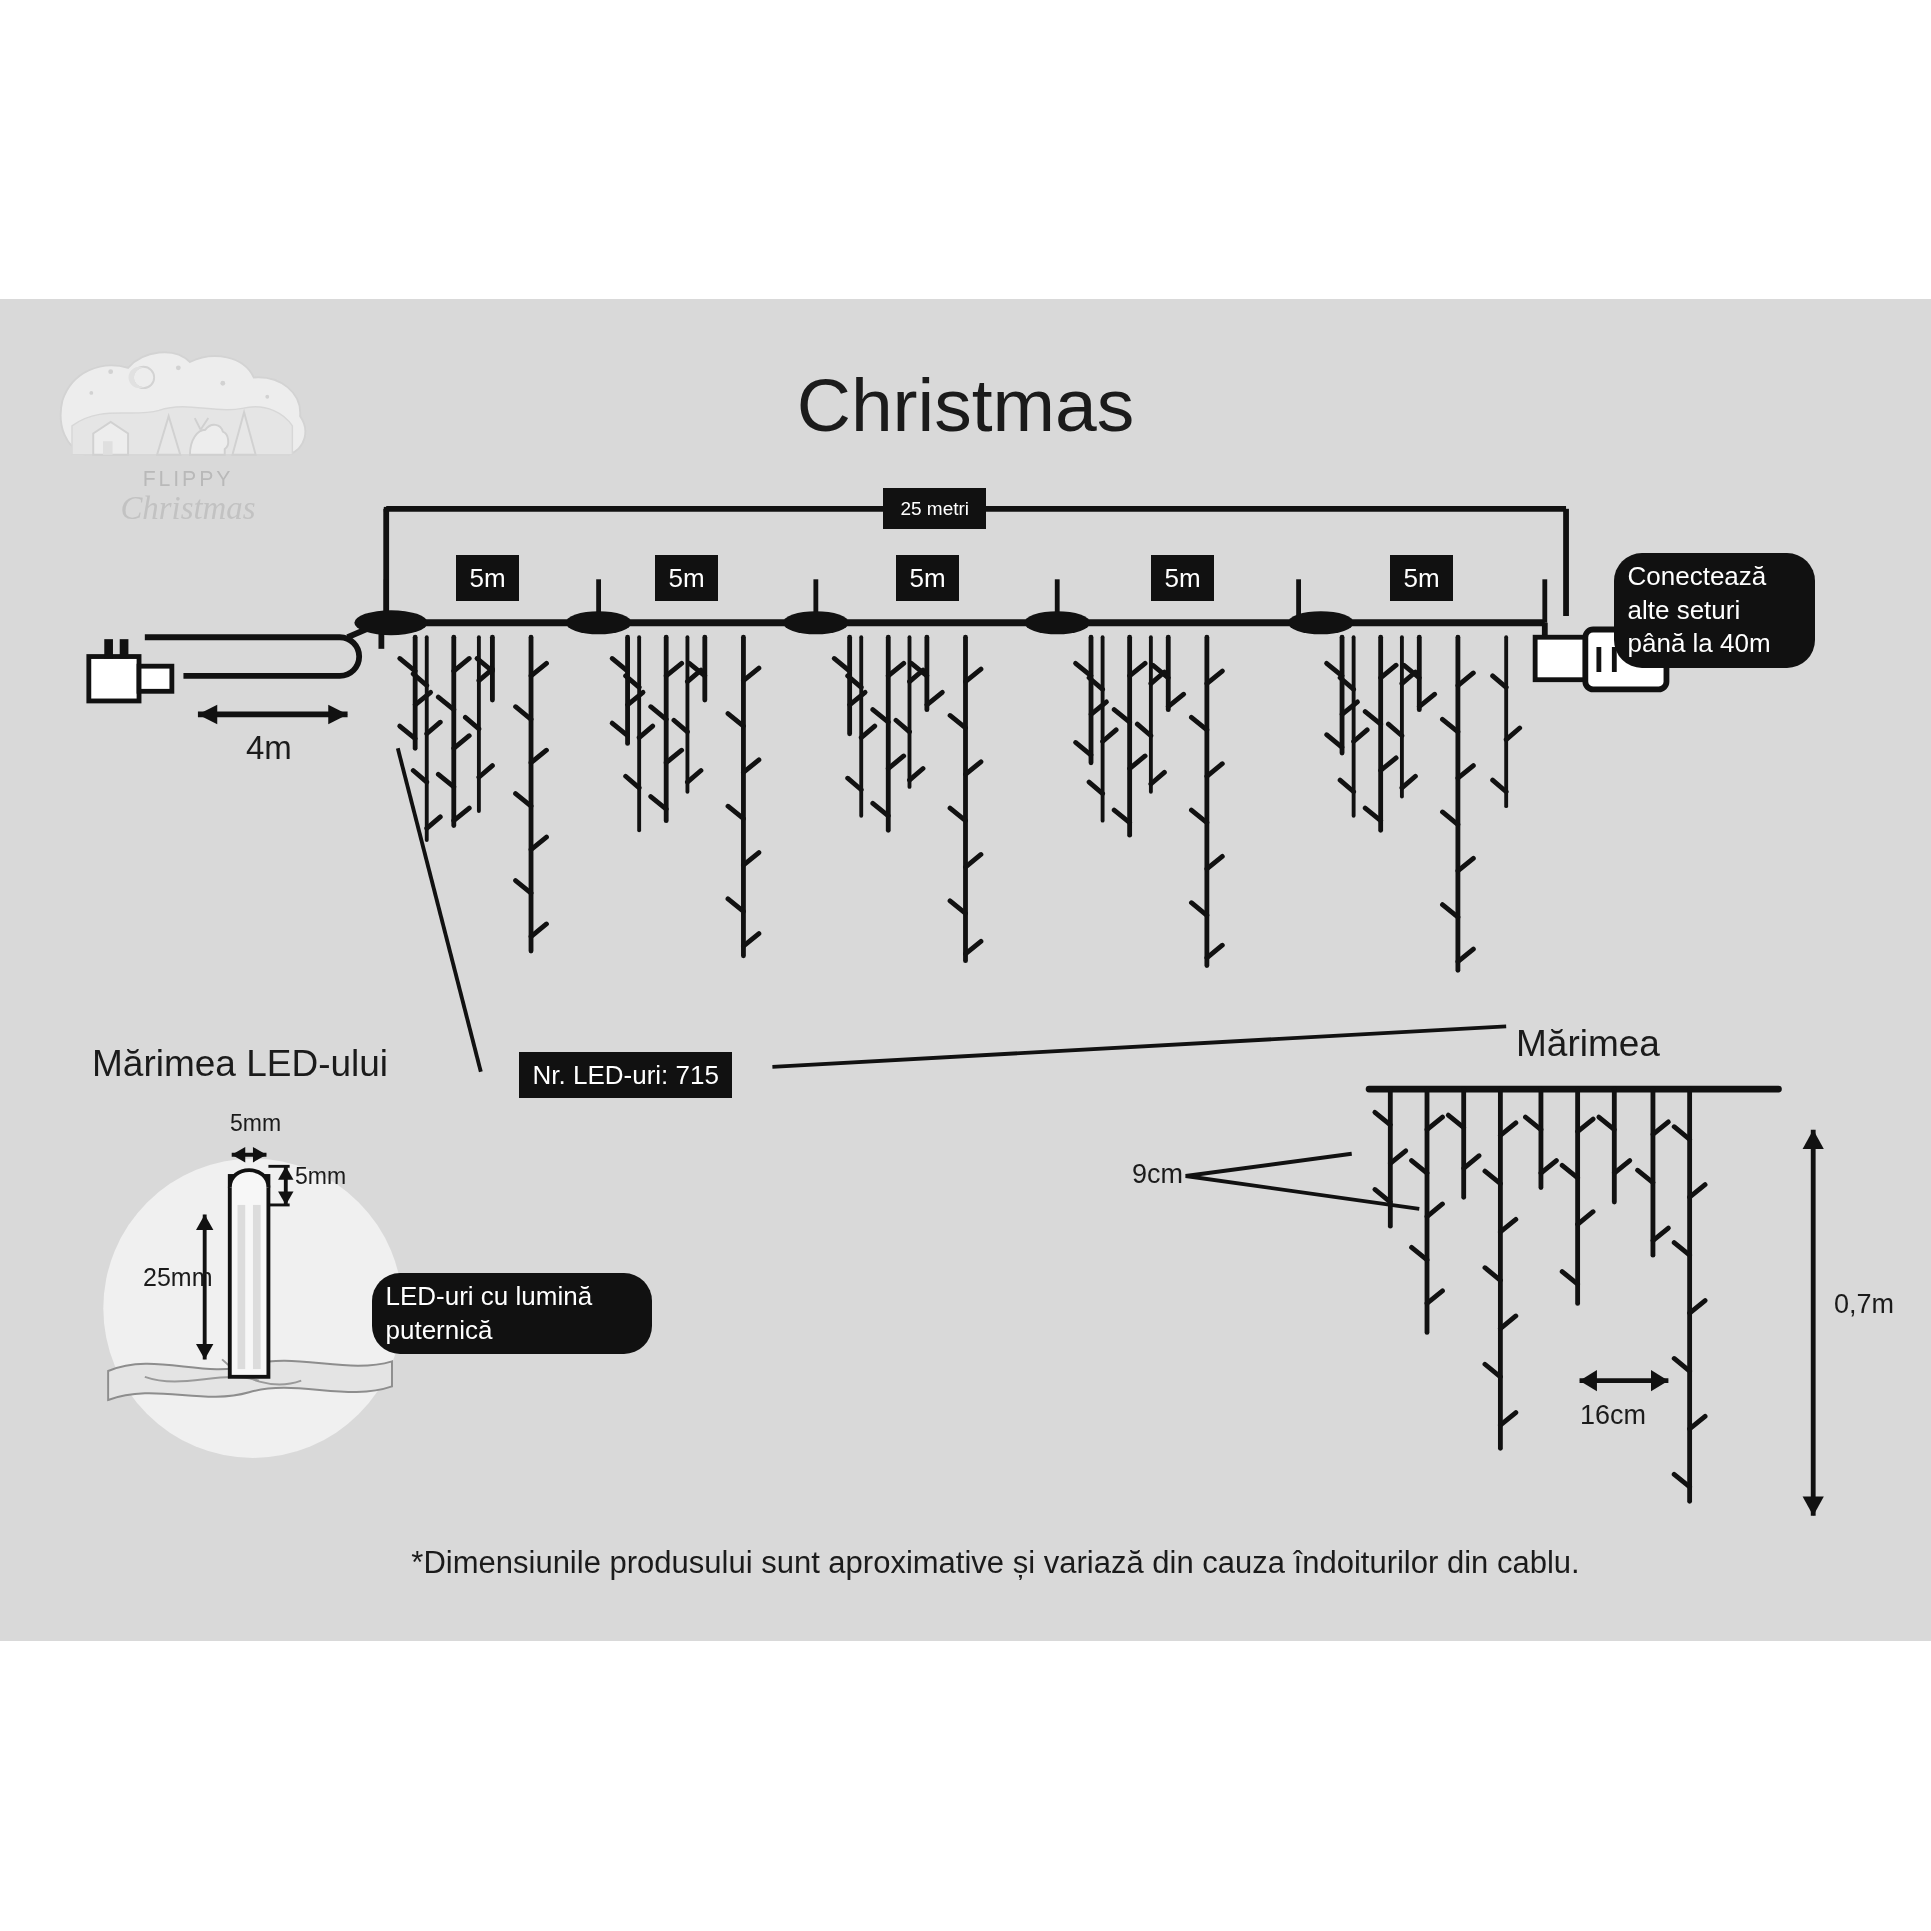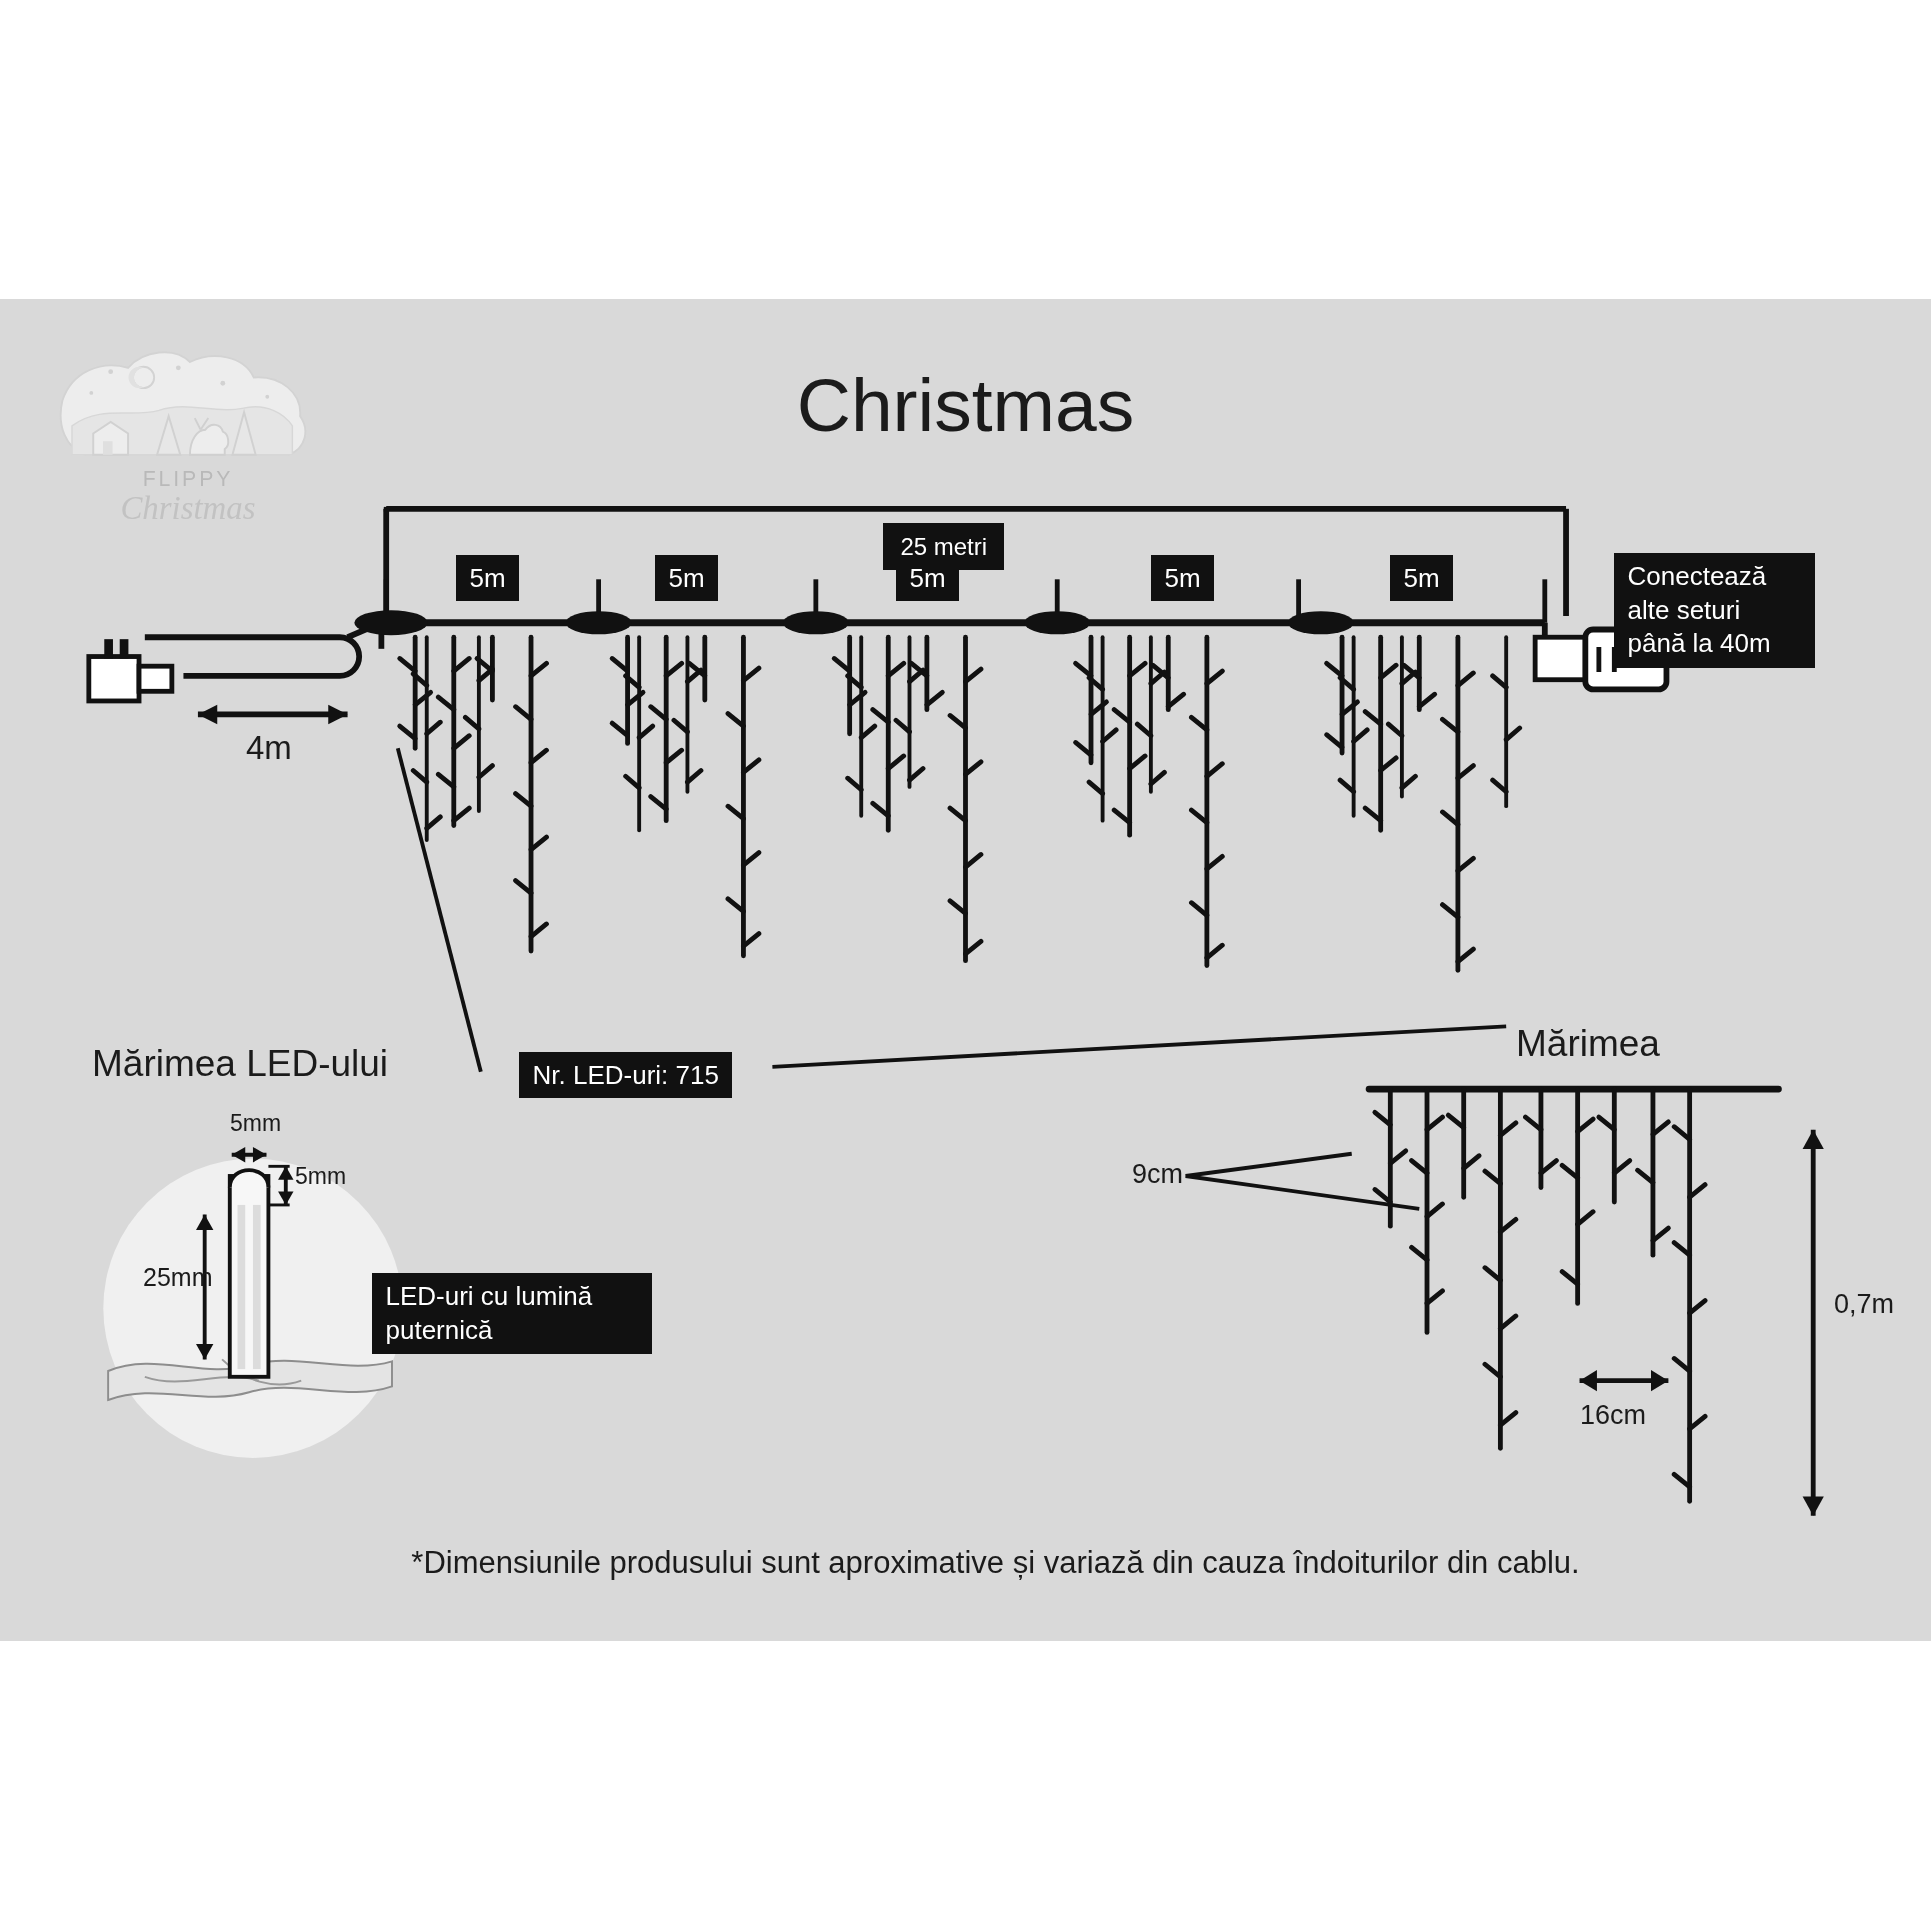--- a/index.html
+++ b/index.html
@@ -53,27 +53,27 @@
     position: absolute;
     background: #111111;
     color: #ffffff;
     font-size: 26px;
     line-height: 1.25;
     padding: 6.8px 13.5px;
     white-space: nowrap;
     box-sizing: border-box;
   }
   .chip.big {
-    font-size: 24px;
+    font-size: 19px;
     padding: 8.7px 17.4px;
-    margin-top: 35px;
   }
   .chip.multiline {
     white-space: normal;
     line-height: 1.3;
+    border-radius: 28px;
   }
   .plain-label {
     position: absolute;
     color: #1b1b1b;
     font-size: 26px;
     white-space: nowrap;
   }
   .section-title {
     position: absolute;
     color: #1b1b1b;

